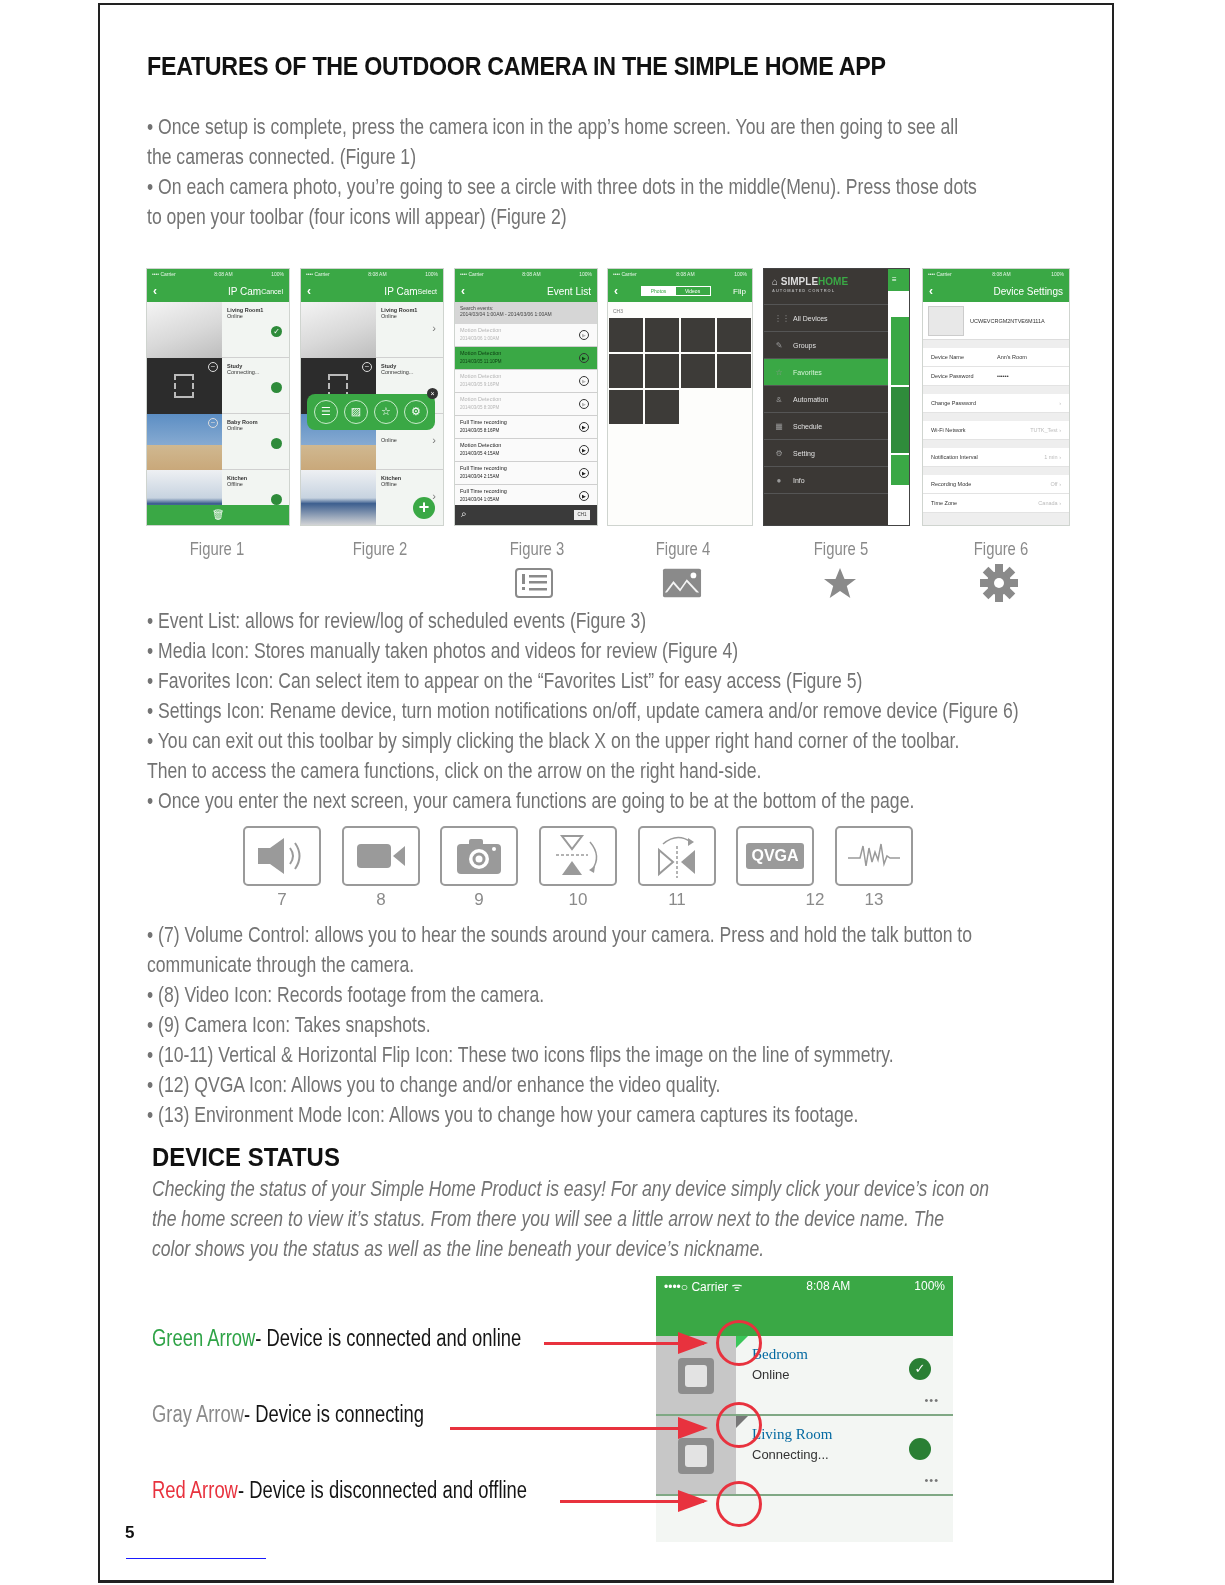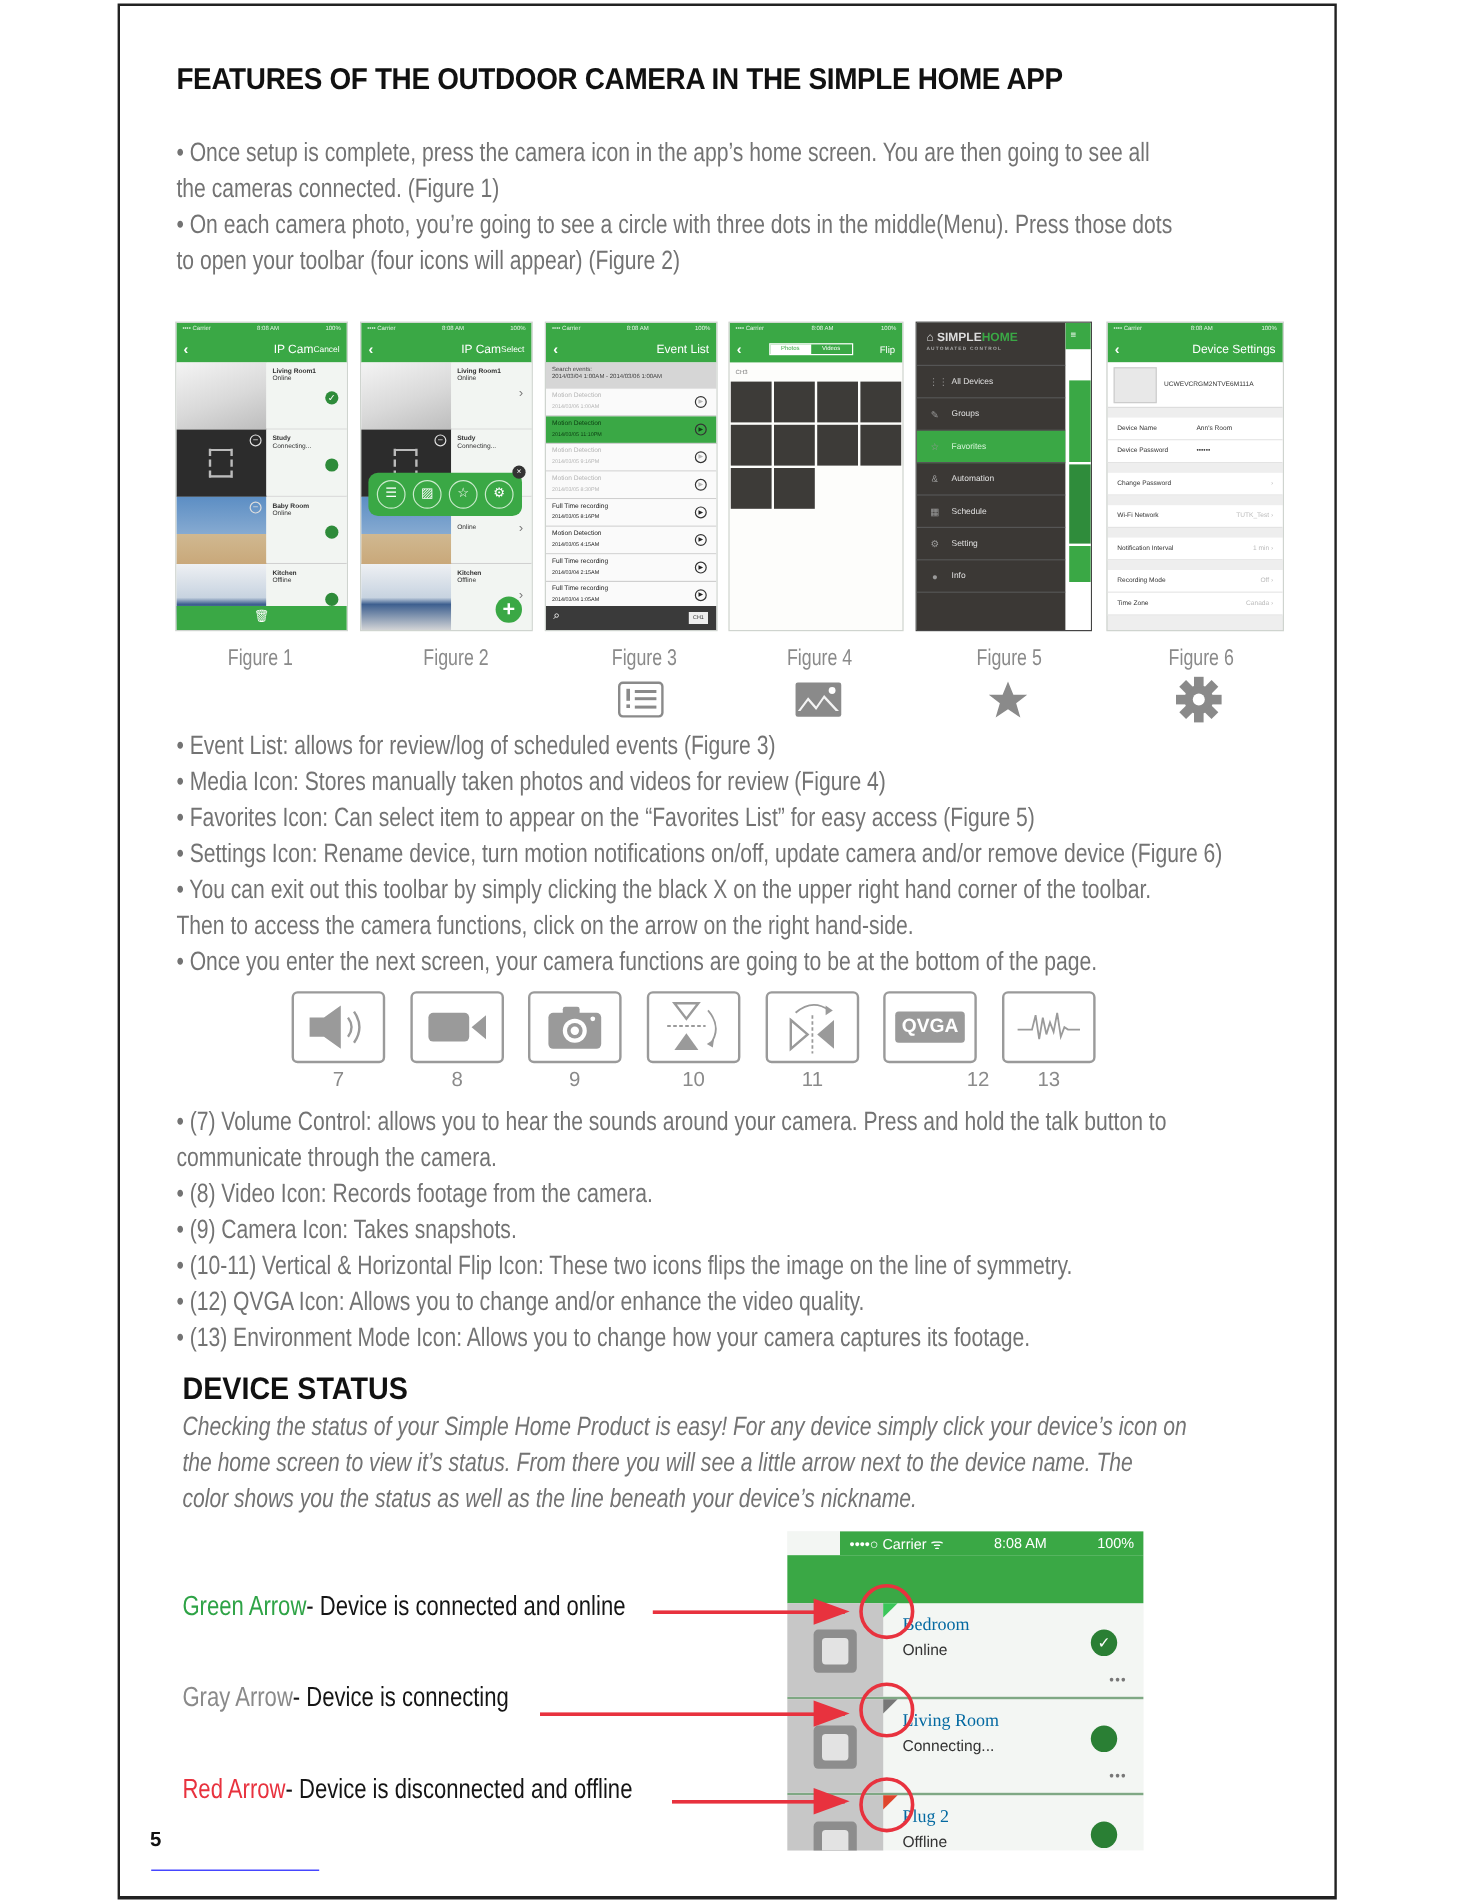--- a/index.html
+++ b/index.html
@@ -91,21 +91,21 @@
   .legend-line .green { color: #2ea346; }
   .legend-line .gray { color: #8a8a8a; }
   .legend-line .red { color: #e8323e; }
   .legend-line .desc { color: #151515; }
 
   .red-arrow { position: absolute; height: 3px; background: #e8323e; }
   .red-arrow::after { content: ""; position: absolute; right: -4px; top: -10px; border-left: 30px solid #e8323e; border-top: 11px solid transparent; border-bottom: 11px solid transparent; }
 
   
   .ds-phone { position: absolute; left: 656px; top: 1276px; width: 297px; height: 266px; background: #f3f6f3; overflow: hidden; }
-  .ds-status { height: 20px; background: #3aa845; color: #fff; font-size: 12px; display: flex; justify-content: space-between; align-items: center; padding: 0 8px; margin-left: 44px; }
+  .ds-status { height: 20px; background: #3aa845; color: #fff; font-size: 12px; display: flex; justify-content: space-between; align-items: center; padding: 0 8px; }
   .ds-green { height: 40px; background: #3aa845; }
   .ds-row { position: relative; height: 80px; border-bottom: 2px solid #7fa884; display: flex; }
   .ds-side { width: 80px; background: #c7c7c7; position: relative; }
   .plug { position: absolute; left: 22px; top: 22px; width: 36px; height: 36px; background: #8d8d8d; border-radius: 4px; }
   .plug::before { content: ""; position: absolute; left: 7px; top: 7px; width: 22px; height: 22px; background: #e3e3e3; border-radius: 3px; }
   .ds-info { flex: 1; padding: 10px 16px; position: relative; }
   .ds-name { font-size: 15px; color: #0369a1; font-family: Liberation Serif, serif; }
   .ds-stat { font-size: 13px; color: #333; margin-top: 4px; }
   .ds-dot { position: absolute; right: 22px; top: 22px; width: 22px; height: 22px; border-radius: 50%; background: #2a7f34; color: #fff; font-size: 13px; line-height: 22px; text-align: center; }
   .ds-more { position: absolute; right: 14px; bottom: 8px; font-size: 11px; color: #777; letter-spacing: 1px; }
@@ -581,31 +581,20 @@
         <div class="plug"></div>
       </div>
     <div class="ds-tri" style="border-top:12px solid #777;"></div>
     <div class="ds-info">
       <div class="ds-name">Living Room</div>
       <div class="ds-stat">Connecting...</div>
       <div class="ds-dot"></div>
       <div class="ds-more">•••</div>
     </div>
   </div>
-  <div class="ds-row">
-    <div class="ds-side">
-        <div class="plug"></div>
-      </div>
-    <div class="ds-tri" style="border-top:12px solid #e0452c;"></div>
-    <div class="ds-info">
-      <div class="ds-name">Plug 2</div>
-      <div class="ds-stat">Offline</div>
-      <div class="ds-dot"></div>
-    </div>
-  </div>
 </div>
 
 <div class="red-arrow" style="left:544px; top:1342px; width:160px;"></div>
 <div class="red-arrow" style="left:450px; top:1427px; width:254px;"></div>
 <div class="red-arrow" style="left:560px; top:1500px; width:144px;"></div>
 <div class="red-circle" style="left:716px; top:1320px;"></div>
 <div class="red-circle" style="left:716px; top:1402px;"></div>
 <div class="red-circle" style="left:716px; top:1481px;"></div>
 
 <div class="page-num">5</div>

